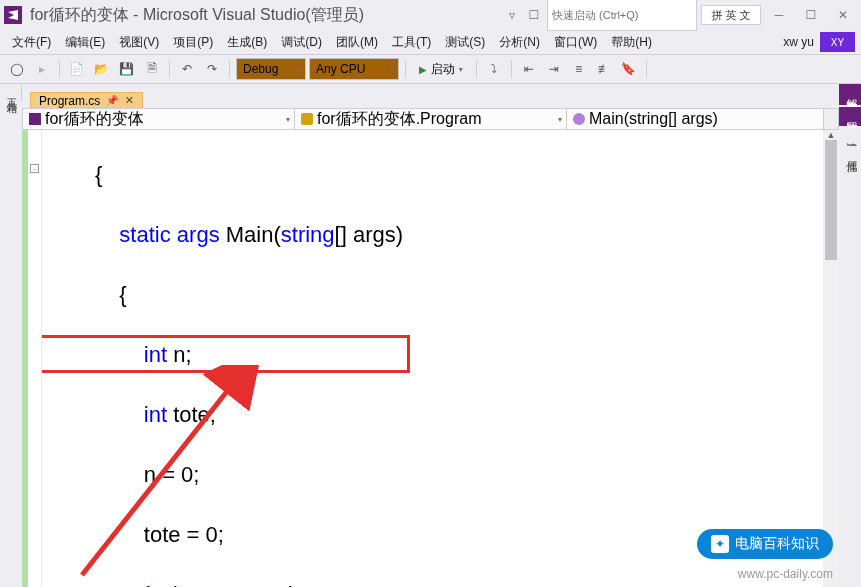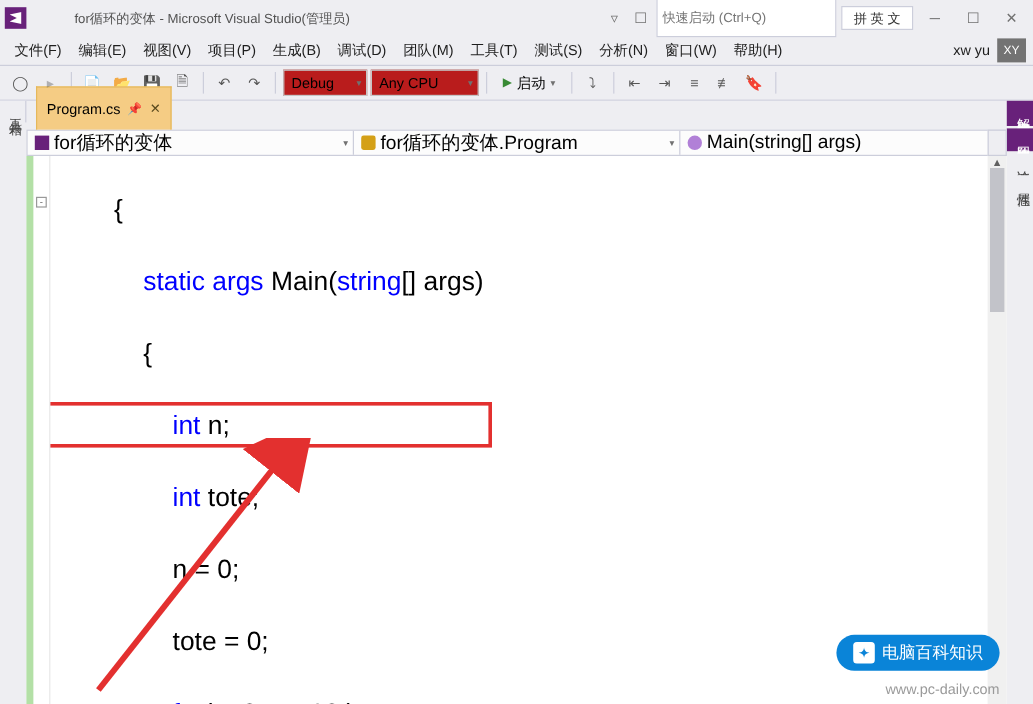--- a/index.html
+++ b/index.html
@@ -1,43 +1,43 @@
 <!DOCTYPE html>
 <html><head>
 <meta charset="utf-8">
 <style>
 * { margin: 0; padding: 0; box-sizing: border-box; font-family: "Segoe UI", "Microsoft YaHei", sans-serif; }
 body { width: 861px; height: 587px; background: #eeeef2; overflow: hidden; position: relative; font-size: 12px; }
 
 .titlebar { height: 30px; background: #eeeef2; display: flex; align-items: center; padding: 0 4px; color: #525252; }
 .vs-icon { width: 18px; height: 18px; background: #68217a; margin-right: 8px; display: flex; align-items: center; justify-content: center; }
 .vs-icon::before { content: ""; width: 10px; height: 10px; background: white; clip-path: polygon(0 20%, 60% 50%, 0 80%, 100% 100%, 100% 0); }
-.titlebar-title { flex: 0 0 auto; font-size: 11px; margin-left: 32px; }
+.titlebar-title { flex: 0 0 auto; font-size: 16px; }
 .titlebar-spacer { flex: 1; }
 .titlebar-controls { display: flex; align-items: center; gap: 4px; }
 .quicklaunch { width: 150px; height: 32px; border: 1px solid #cccedb; background: #fff; padding: 0 4px; font-size: 11px; color: #999; }
 .ime-box { width: 60px; height: 20px; border: 1px solid #cccedb; background: #fff; font-size: 11px; display: flex; align-items: center; justify-content: center; color: #333; }
 .winbtn { width: 28px; height: 20px; display: flex; align-items: center; justify-content: center; color: #717171; cursor: pointer; }
 .tb-icon { width: 18px; height: 18px; display: flex; align-items: center; justify-content: center; color: #717171; }
 
 .menubar { height: 24px; display: flex; align-items: center; padding: 0 6px; gap: 2px; font-size: 12px; color: #1e1e1e; }
 .menu-item { padding: 2px 6px; cursor: pointer; }
 .menubar-right { margin-left: auto; display: flex; align-items: center; gap: 6px; }
-.user-badge { width: 24px; height: 20px; background: #737373; color: #fff; font-size: 10px; display: flex; align-items: center; justify-content: center; }
+.user-badge { width: 35px; height: 20px; background: #6d28d9; color: #fff; font-size: 10px; display: flex; align-items: center; justify-content: center; }
 
 .toolbar { height: 30px; background: #eeeef2; border-top: 1px solid #cccedb; border-bottom: 1px solid #cccedb; display: flex; align-items: center; padding: 0 6px; gap: 3px; }
 .tb-btn { width: 22px; height: 22px; display: flex; align-items: center; justify-content: center; color: #555; cursor: pointer; border-radius: 2px; }
 .tb-sep { width: 1px; height: 18px; background: #cccedb; margin: 0 3px; }
-.tb-combo { height: 22px; border: 1px solid #c5c5c5; background: #b91c1c; padding: 0 18px 0 6px; font-size: 12px; display: flex; align-items: center; position: relative; min-width: 70px; }
+.tb-combo { height: 22px; border: 1px solid #c5c5c5; background: #a16207; padding: 0 18px 0 6px; font-size: 12px; display: flex; align-items: center; position: relative; min-width: 70px; }
 .tb-combo::after { content: "▾"; position: absolute; right: 4px; font-size: 8px; color: #717171; }
 .tb-start { display: flex; align-items: center; gap: 4px; height: 22px; border: 1px solid transparent; padding: 0 6px; cursor: pointer; }
 .play-icon { color: #388a34; font-size: 10px; }
 
 .tabbar { height: 24px; background: #eeeef2; display: flex; align-items: flex-end; padding-left: 30px; }
-.tab { height: 36px; background: #f5cc84; border: 1px solid #e5b85c; border-bottom: none; padding: 0 8px; display: flex; align-items: center; gap: 6px; font-size: 12px; }
+.tab { height: 16px; background: #f5cc84; border: 1px solid #e5b85c; border-bottom: none; padding: 0 8px; display: flex; align-items: center; gap: 6px; font-size: 12px; }
 .tab-pin { font-size: 10px; color: #5a4a1e; }
 .tab-close { font-size: 11px; color: #5a4a1e; }
 
 .left-toolbox { position: absolute; left: 0; top: 84px; width: 22px; background: #eeeef2; writing-mode: vertical-rl; text-orientation: upright; font-size: 11px; padding: 6px 2px; color: #444; letter-spacing: 2px; border-right: 1px solid #cccedb; }
 
 .right-toolwells { position: absolute; right: 0; top: 84px; width: 22px; bottom: 0; display: flex; flex-direction: column; }
 .right-tab { writing-mode: vertical-rl; text-orientation: upright; font-size: 11px; padding: 6px 2px; background: #68217a; color: #fff; margin-bottom: 2px; letter-spacing: 1px; }
 .right-tab.alt { background: #eeeef2; color: #444; }
 
 .navbar { height: 22px; background: #fcfcfc; border: 1px solid #cccedb; margin: 0 22px; display: flex; }

